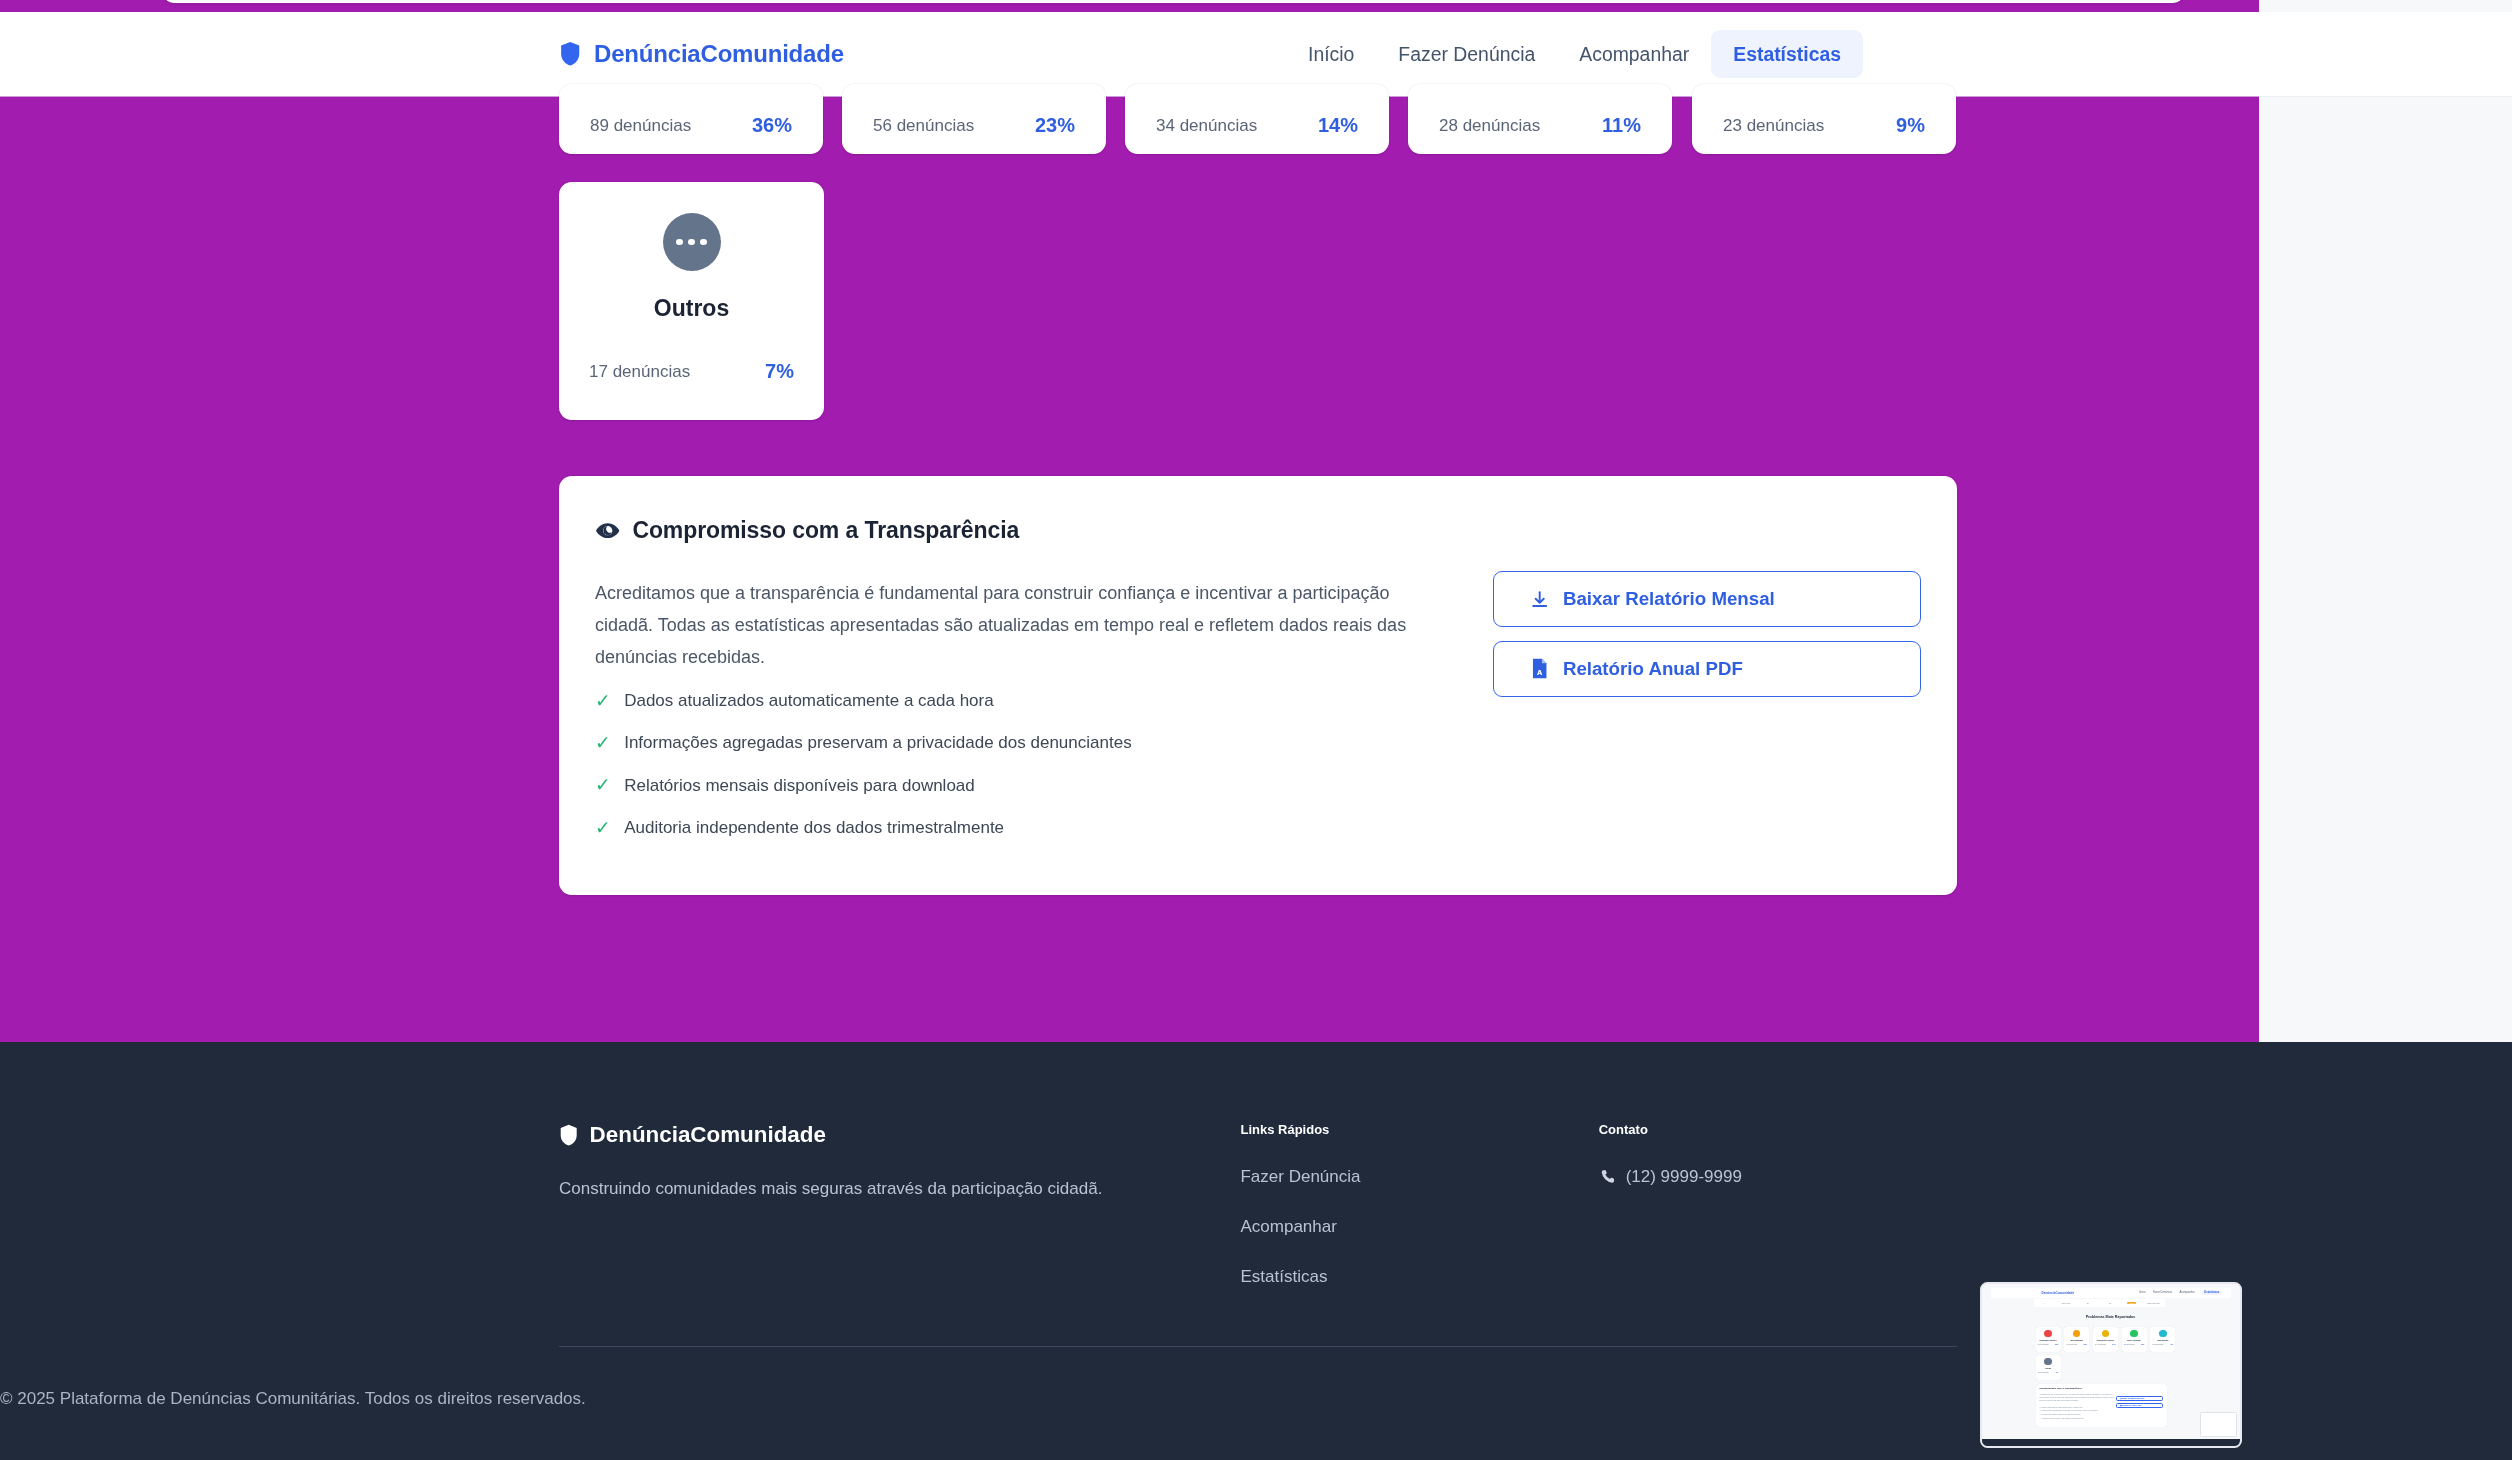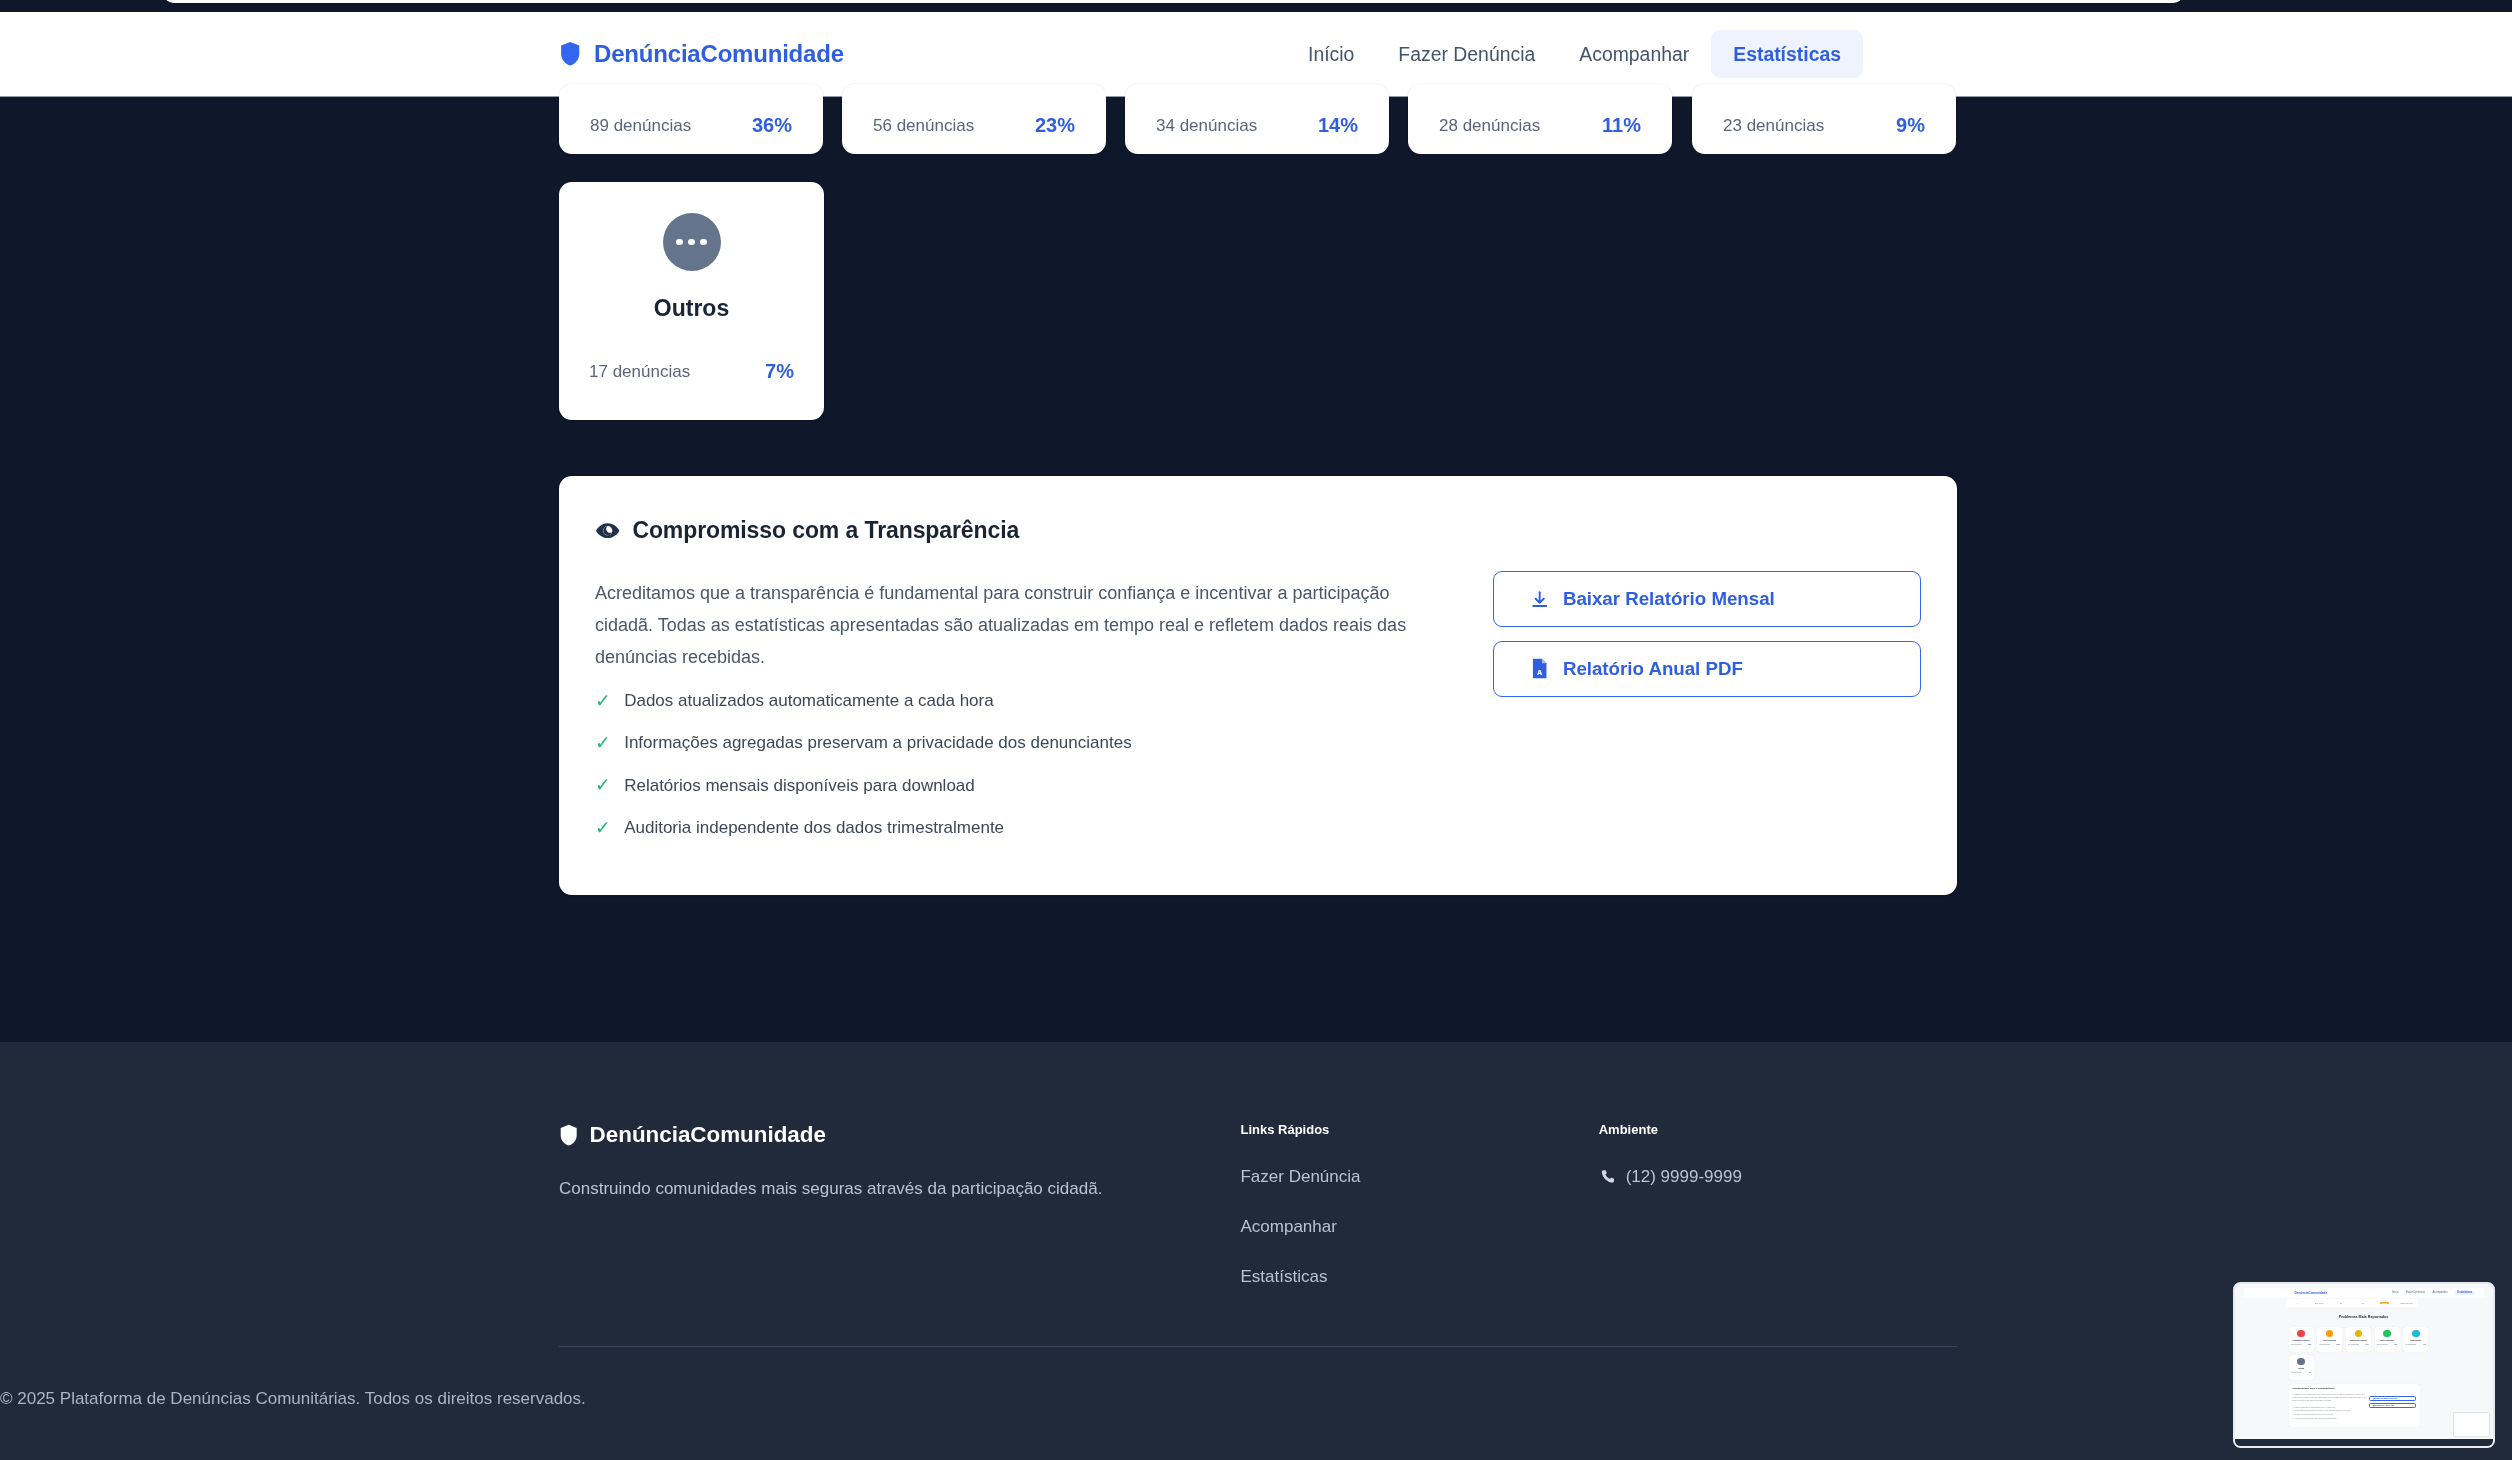--- a/index.html
+++ b/index.html
@@ -2,21 +2,21 @@
 <html style="font-size:12px"><head>
 <meta charset="utf-8">
 <style>
   * { box-sizing: border-box; margin: 0; padding: 0; }
   html, body {
     width: 2512px; height: 1461px;
     font-family: "Liberation Sans", sans-serif;
     background: #f7f8fa;
     overflow: hidden;
   }
-  .page { position: relative; width: 2512px; height: 1461px; background: #0f172a; }
+  .page { position: relative; width: 2259px; height: 1461px; background: #a21caf; }
 
   
   .top-clip {
     position: absolute; left: 164px; top: -16.4px; width: 2019px; height: 19.4px;
     background: #ffffff; border-radius: 10.5px;
     box-shadow: 0 1.5px 3.7px rgba(15,23,42,.10);
   }
 
   
   .header {
@@ -304,21 +304,21 @@
         </div>
 
         <div class="f-col">
           <div class="f-h">Links Rápidos</div>
           <a class="f-link">Fazer Denúncia</a>
           <a class="f-link">Acompanhar</a>
           <a class="f-link">Estatísticas</a>
         </div>
 
         <div class="f-col">
-          <div class="f-h">Ambiente</div>
+          <div class="f-h">Contato</div>
           <div class="f-contact-row">
             <span>
               <svg class="phone-ico" viewBox="0 0 24 24">
                   <path d="M6.6 2h3.2l1.7 4.3-2.2 1.6a13 13 0 0 0 6.8 6.8l1.6-2.2 4.3 1.7v3.2A2.6 2.6 0 0 1 19.4 20 17.6 17.6 0 0 1 4 4.6 2.6 2.6 0 0 1 6.6 2z" fill="#cfd6e2"></path>
                 </svg>
             </span>
             <span>(12) 9999-9999</span>
           </div>
         </div>
       </div>

